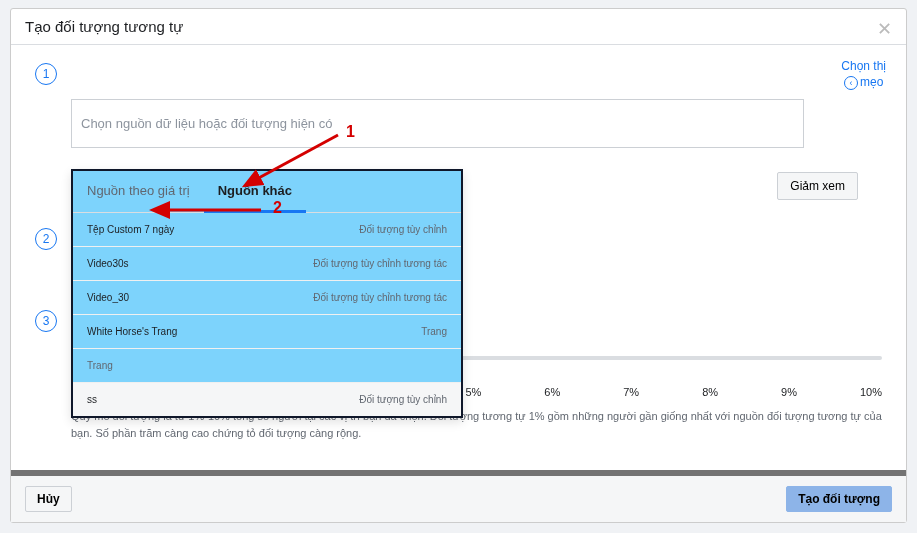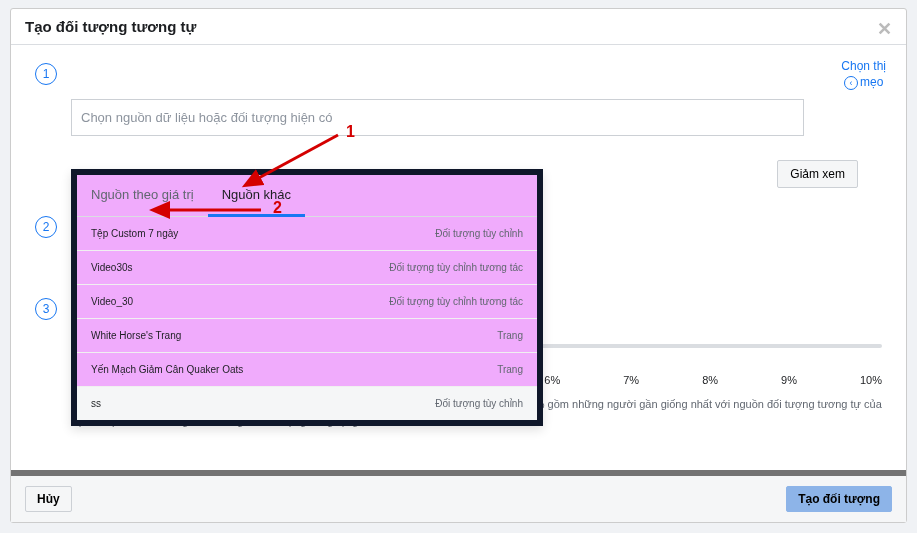--- a/index.html
+++ b/index.html
@@ -1,31 +1,31 @@
 <!DOCTYPE html>
 <html><head>
 <meta charset="utf-8">
 <style>
   * { box-sizing: border-box; margin: 0; padding: 0; }
   body { font-family: Helvetica, Arial, sans-serif; font-size: 13px; color: #1c1e21; background: #f0f2f5; width: 917px; height: 533px; overflow: hidden; position: relative; }
   .modal { position: absolute; top: 8px; left: 10px; right: 10px; bottom: 10px; background: #fff; border: 1px solid #ccc; border-radius: 3px; display: flex; flex-direction: column; }
-  .modal-header { padding: 9px 14px; border-bottom: 1px solid #dadde1; font-weight: bold; font-size: 15px; position: relative; }
+  .modal-header { padding: 9px 14px; border-bottom: 1px solid #dadde1; font-weight: normal; font-size: 15px; position: relative; }
   .close-x { position: absolute; right: 14px; top: 9px; color: #bbb; font-size: 18px; cursor: pointer; }
   .modal-body { flex: 1; padding: 18px 24px 8px 24px; position: relative; overflow: hidden; }
   .step-row { display: flex; align-items: flex-start; margin-bottom: 14px; }
   .step-circle { width: 22px; height: 22px; border: 1px solid #1877f2; border-radius: 50%; color: #1877f2; font-size: 12px; display: flex; align-items: center; justify-content: center; margin-right: 14px; flex-shrink: 0; }
   .step-title { font-weight: bold; font-size: 15px; margin-top: 1px; display: flex; align-items: center; }
   .info-icon { width: 13px; height: 13px; border-radius: 50%; background: #bbb; color: #fff; font-size: 10px; display: inline-flex; align-items: center; justify-content: center; margin-left: 6px; }
   .hint-link { position: absolute; right: 20px; top: 14px; color: #1877f2; font-size: 12px; text-align: center; cursor: pointer; line-height: 1.3; }
   .hint-link .circ { width: 14px; height: 14px; border: 1px solid #1877f2; border-radius: 50%; display: inline-flex; align-items: center; justify-content: center; font-size: 9px; margin-right: 2px; }
-  .source-input { margin-left: 36px; width: 733px; border: 1px solid #ccd0d5; padding: 10px 9px; font-size: 13px; color: #888; background:#fff; }
-  .dropdown { position: absolute; left: 60px; top: 124px; width: 472px; background: #f0abfc; border: 6px solid #0f172a; box-shadow: 0 4px 10px rgba(0,0,0,0.12); z-index: 20; }
+  .source-input { margin-left: 36px; width: 733px; border: 1px solid #ccd0d5; padding: 16px 9px; font-size: 13px; color: #888; background:#fff; }
+  .dropdown { position: absolute; left: 60px; top: 124px; width: 392px; background: #7dd3fc; border: 2px solid #0f172a; box-shadow: 0 4px 10px rgba(0,0,0,0.12); z-index: 20; }
   .dd-tabs { display: flex; border-bottom: 1px solid #dadde1; }
   .dd-tab { padding: 12px 14px; font-size: 13px; color: #616770; cursor: pointer; }
-  .dd-tab.active { font-weight: normal; color: #1c1e21; border-bottom: 3px solid #1877f2; margin-bottom: -1px; }
+  .dd-tab.active { font-weight: bold; color: #1c1e21; border-bottom: 3px solid #1877f2; margin-bottom: -1px; }
   .dd-item { display: flex; justify-content: space-between; padding: 11px 14px; font-size: 10px; border-bottom: 1px solid #f0f0f0; cursor: pointer; }
   .dd-item:last-child { border-bottom: none; background: #f5f6f7; }
   .dd-type { color: #616770; }
   .browse-btn { float: right; margin-right: 24px; margin-top: 24px; border: 1px solid #ccd0d5; background: #f5f6f7; padding: 6px 12px; border-radius: 2px; font-size: 12px; cursor: pointer; }
   .slider-area { position: relative; height: 30px; margin-top: 10px; }
   .slider-track { position: absolute; top: 4px; left: 0; right: 0; height: 4px; background: #dadde1; border-radius: 2px; }
   .slider-fill { position: absolute; top: 4px; left: 0; width: 10%; height: 4px; background: #3578e5; border-radius: 2px; }
   .slider-thumb { position: absolute; top: -3px; left: calc(10% - 8px); width: 16px; height: 16px; border-radius: 50%; background: #fff; border: 1px solid #999; }
   .ticks { display: flex; justify-content: space-between; font-size: 11px; color: #1c1e21; margin-top: 4px; }
   .help-text { font-size: 11px; color: #616770; margin-top: 10px; line-height: 1.5; }
@@ -104,21 +104,20 @@
         </div>
       <div class="dd-item">
           <span>Video_30</span>
           <span class="dd-type">Đối tượng tùy chỉnh tương tác</span>
         </div>
       <div class="dd-item">
           <span>White Horse's Trang</span>
           <span class="dd-type">Trang</span>
         </div>
       <div class="dd-item">
-          <span>Yến Mạch Giảm Cân Quaker Oats</span>
           <span class="dd-type">Trang</span>
         </div>
       <div class="dd-item">
           <span>ss</span>
           <span class="dd-type">Đối tượng tùy chỉnh</span>
         </div>
     </div>
 
     <div class="arrow" style="left:232px; top:85px;">
       <svg width="100" height="60">

